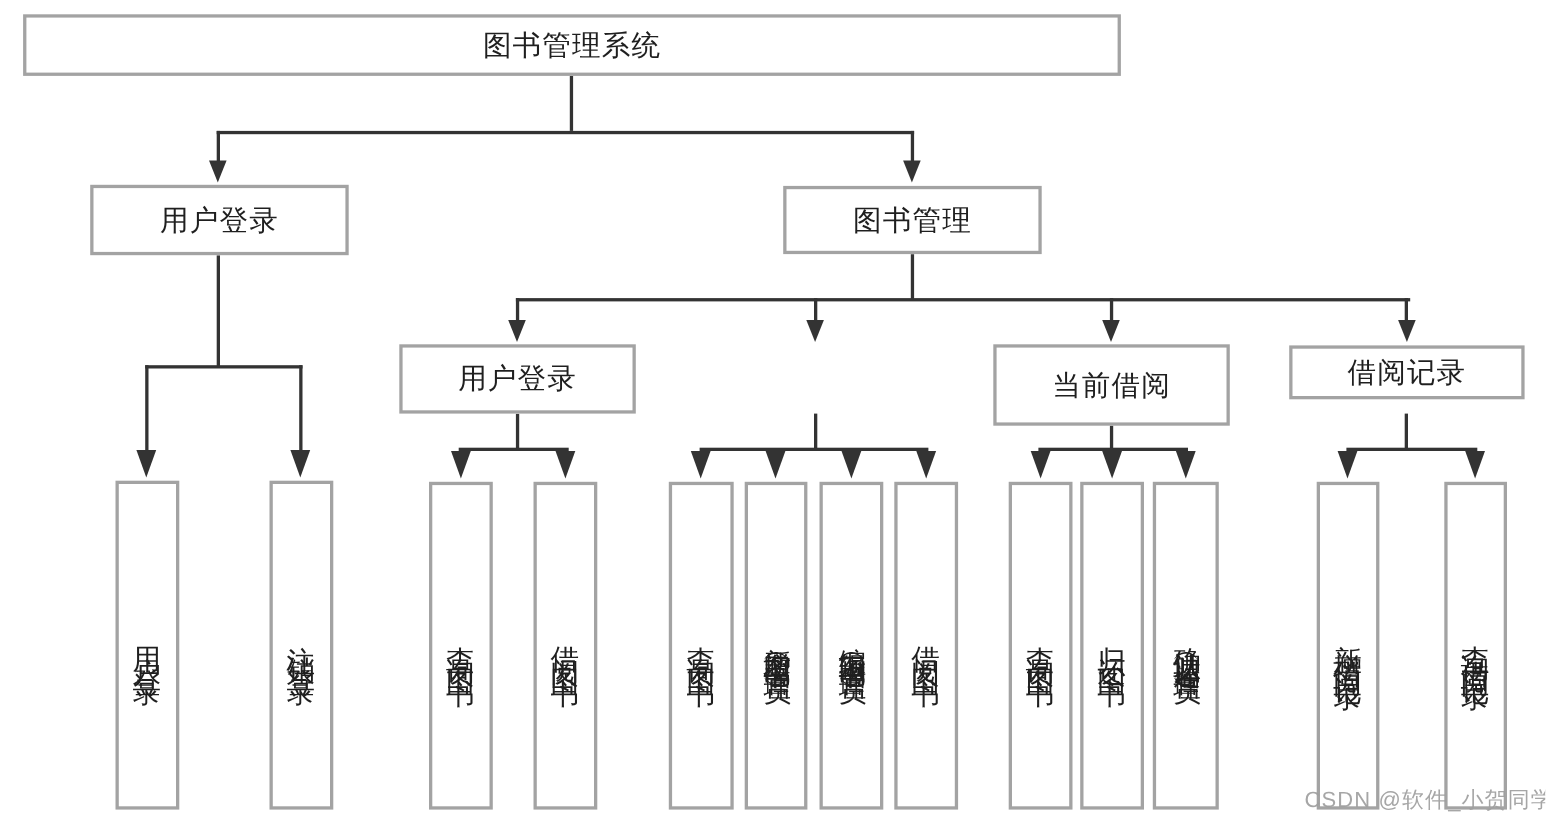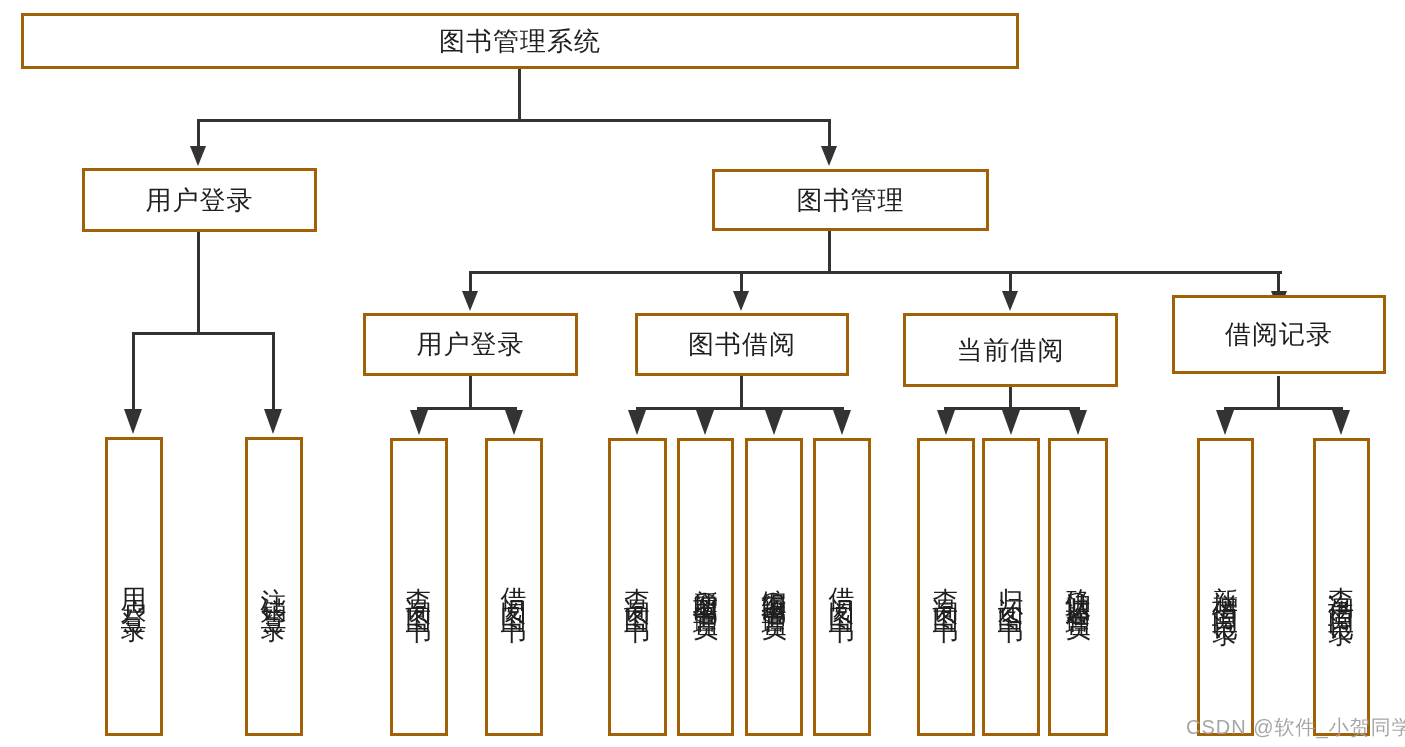--- a/index.html
+++ b/index.html
@@ -1,21 +1,21 @@
 <!DOCTYPE html>
 <html><head>
 <meta charset="utf-8">
 <style>
   html,body{margin:0;padding:0;background:#ffffff;}
   .canvas{
     position:relative;width:1405px;height:747px;background:#ffffff;
     font-family:"Liberation Sans", sans-serif;overflow:hidden;
   }
   .node{
-    position:absolute;box-sizing:border-box;border:3px solid #a16207;background:#ffffff;
+    position:absolute;box-sizing:border-box;border:3px solid #a3a3a3;background:#ffffff;
     display:flex;align-items:center;justify-content:center;color:#1f1f1f;
   }
   .node .lbl{font-size:26px;letter-spacing:1px;white-space:nowrap;}
   .node.v .lbl{
     writing-mode:vertical-rl;text-orientation:mixed;line-height:1;
     letter-spacing:10px;font-size:26px;
   }
   .node.v .lbl.len6{letter-spacing:7px;}
   .node.v .lbl.long{letter-spacing:4px;font-size:25px;}
   .line{position:absolute;background:#333333;}
@@ -83,34 +83,31 @@
   <div class="arrow" style="left:1216px;top:410px"></div>
   <div class="arrow" style="left:1332px;top:410px"></div>
 
   <div class="node h" style="left:21px;top:13px;width:998px;height:56px">
     <span class="lbl">图书管理系统</span>
   </div>
 
   <div class="node h" style="left:82px;top:168px;width:235px;height:64px">
     <span class="lbl">用户登录</span>
   </div>
-  <div class="node h" style="left:712px;top:169px;width:277px;height:62px">
+  <div class="node h" style="left:712px;top:169px;width:235px;height:62px">
     <span class="lbl">图书管理</span>
   </div>
 
   <div class="node h" style="left:363px;top:313px;width:215px;height:63px">
     <span class="lbl">用户登录</span>
   </div>
-  <div class="node h" style="left:635px;top:313px;width:214px;height:63px">
-    <span class="lbl">图书借阅</span>
-  </div>
   <div class="node h" style="left:903px;top:313px;width:215px;height:74px">
     <span class="lbl">当前借阅</span>
   </div>
-  <div class="node h" style="left:1172px;top:295px;width:214px;height:79px">
+  <div class="node h" style="left:1172px;top:314px;width:214px;height:49px">
     <span class="lbl">借阅记录</span>
   </div>
 
   <div class="node v" style="left:105px;top:437px;width:58px;height:299px">
     <span class="lbl">用户登录</span>
   </div>
   <div class="node v" style="left:245px;top:437px;width:58px;height:299px">
     <span class="lbl">注销登录</span>
   </div>
 

